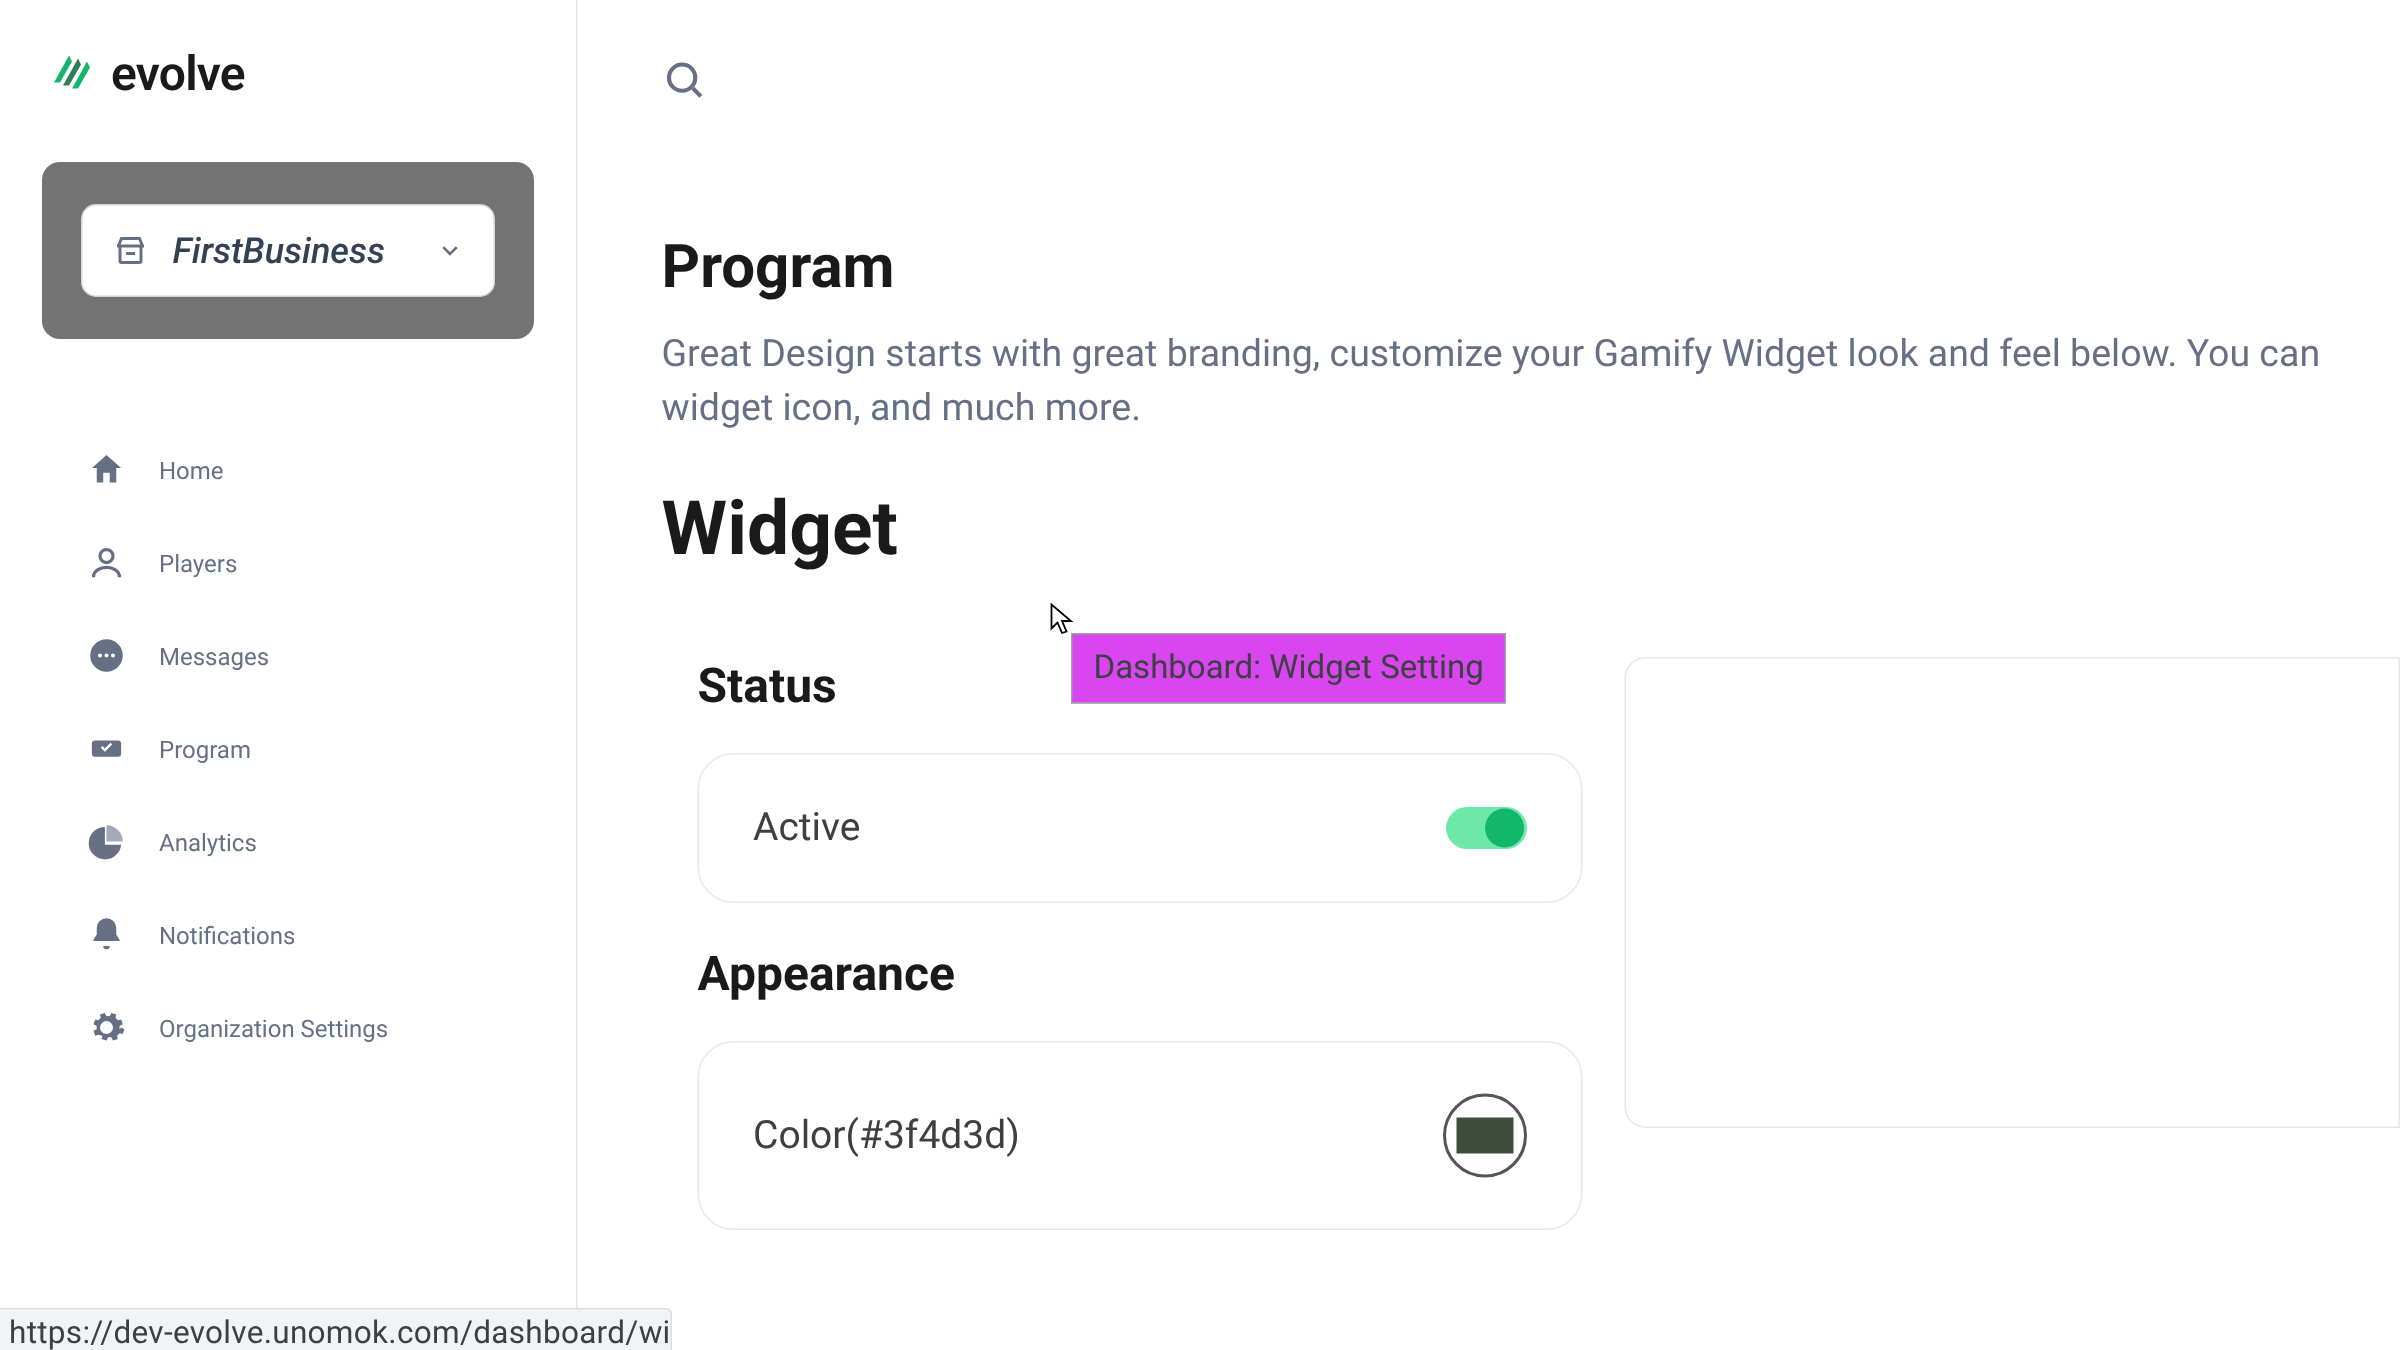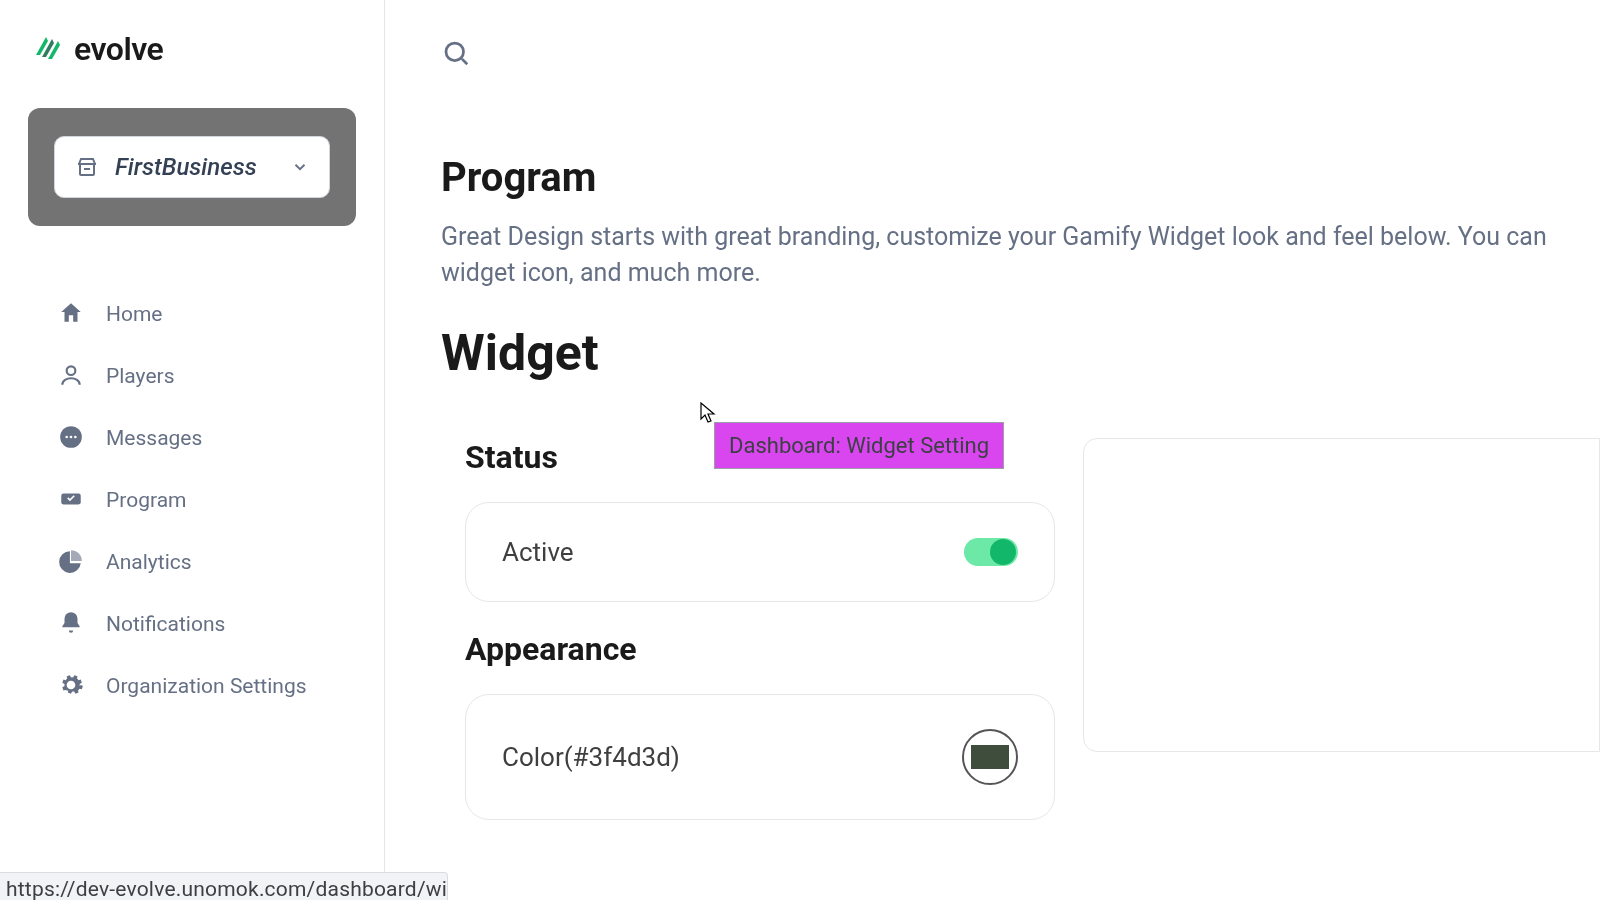--- a/index.html
+++ b/index.html
@@ -57,25 +57,25 @@
       font-size: 24px;
       font-weight: 500;
       color: #344054;
       flex: 1;
     }
     .chevron { width: 18px; height: 18px; color: #667085; }
     
     .nav { margin-top: 56px; }
     .nav-item {
       display: flex;
-      align-items: flex-end;
+      align-items: center;
       gap: 22px;
       padding: 18px 0 18px 58px;
       cursor: pointer;
-      font-size: 21px;
+      font-size: 16px;
       color: #667085;
       position: relative;
     }
     .nav-item.active {
       color: #12b76a;
       background: linear-gradient(to right, rgba(18,183,106,0.08), rgba(18,183,106,0.02));
       font-weight: 600;
     }
     .nav-item.active::after {
       content: '';

